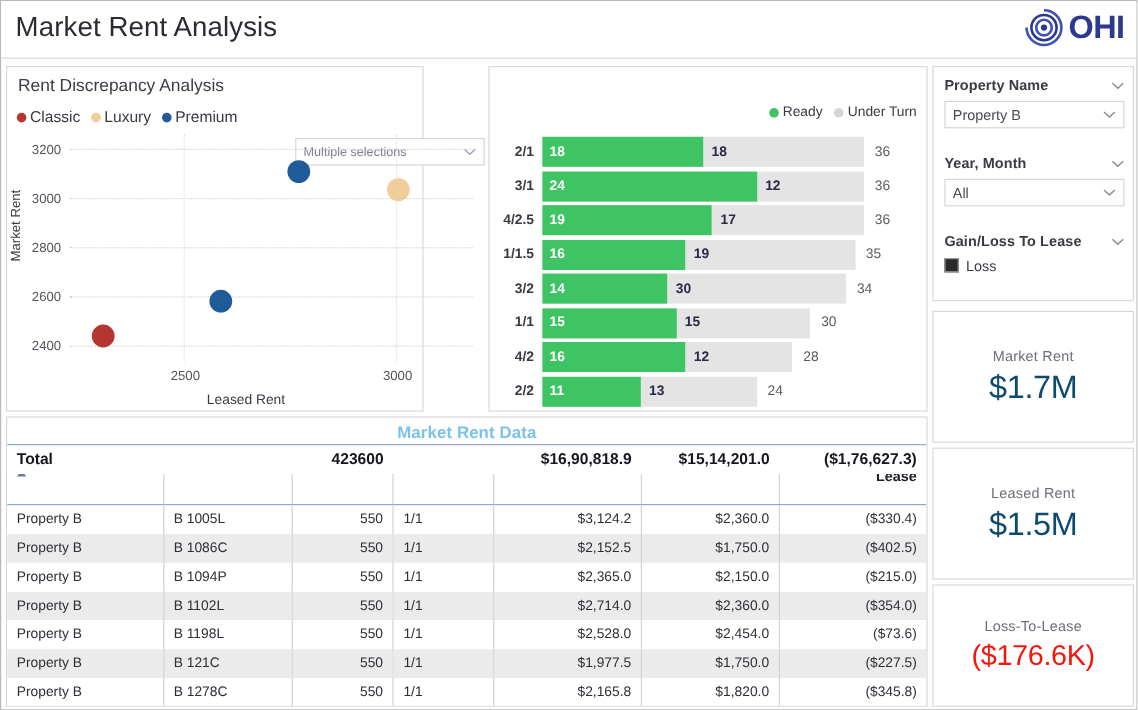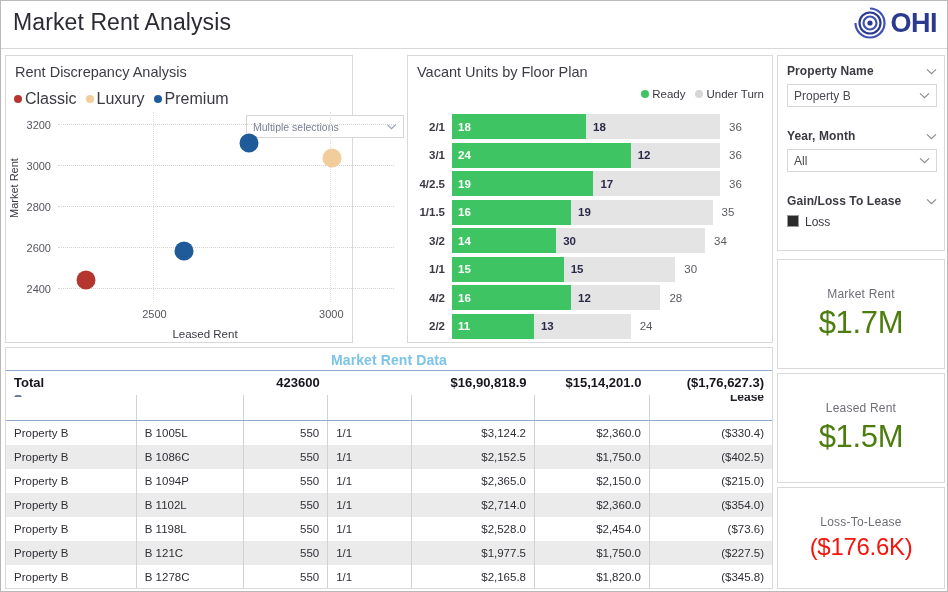--- a/index.html
+++ b/index.html
@@ -62,21 +62,21 @@
   .multi-select .ms-label {
     flex: 1; font-size: 10.5px; color: #7b7f93;
     white-space: nowrap; overflow: hidden;
   }
   .chev { width: 11px; height: 7px; flex: none; }
   .chev svg { display: block; }
 
   .scatter-legend {
     position: absolute; left: 8px; top: 34px;
     display: flex; align-items: center; gap: 9px;
-    font-size: 16px; color: #3a3a42;
+    font-size: 13px; color: #3a3a42;
   }
   .lg-item { display: flex; align-items: center; gap: 3px; }
   .lg-dot { width: 8px; height: 8px; border-radius: 50%; display: block; }
 
   .scatter-area {
     position: absolute; left: 0; top: 50px;
     width: 398px; height: 236px;
   }
   .y-axis-title {
     position: absolute; left: 2px; top: 112px;
@@ -195,21 +195,21 @@
     align-items: center; justify-content: center;
   }
   #kpi-market { top: 258px; height: 110px; }
   #kpi-leased { top: 372px; height: 110px; }
   #kpi-ltl    { top: 486px; height: 102px; }
   .kpi-label {
     font-size: 12px; color: #6e6e76; margin-bottom: 4px;
     letter-spacing: 0.2px;
   }
   .kpi-value {
-    font-size: 31px; color: #4d7c0f; font-weight: 400;
+    font-size: 27px; color: #0c4a6e; font-weight: 400;
     letter-spacing: -0.3px;
   }
   .kpi-value.neg { color: #f4160e; font-size: 24px; }
 
   
   #table-panel {
     left: 4px; top: 346px; width: 768px; height: 242px;
     overflow: hidden;
   }
   .table-title {
@@ -345,21 +345,20 @@
           </div>
           <div class="pt" style="width: 19px; height: 19px; background: rgb(181, 53, 47); left: 28.2947px; top: 167.527px;"></div>
           <div class="pt" style="width: 19px; height: 19px; background: rgb(240, 205, 155); left: 274.105px; top: 45.9677px;"></div>
           <div class="pt" style="width: 19px; height: 19px; background: rgb(31, 91, 153); left: 190.989px; top: 30.6452px;"></div>
           <div class="pt" style="width: 19px; height: 19px; background: rgb(31, 91, 153); left: 125.558px; top: 139.333px;"></div>
         </div>
     </div>
   </div>
 
   <div class="panel" id="bar-panel">
-    <div class="panel-title">Vacant Units by Floor Plan</div>
     <div class="bar-legend" id="bar-legend">
         <span class="lg-item">
           <span class="lg-dot" style="background: rgb(63, 196, 99);"></span>
           <span>Ready</span>
         </span>
         <span class="lg-item">
           <span class="lg-dot" style="background: rgb(214, 214, 214);"></span>
           <span>Under Turn</span>
         </span>
       </div>

